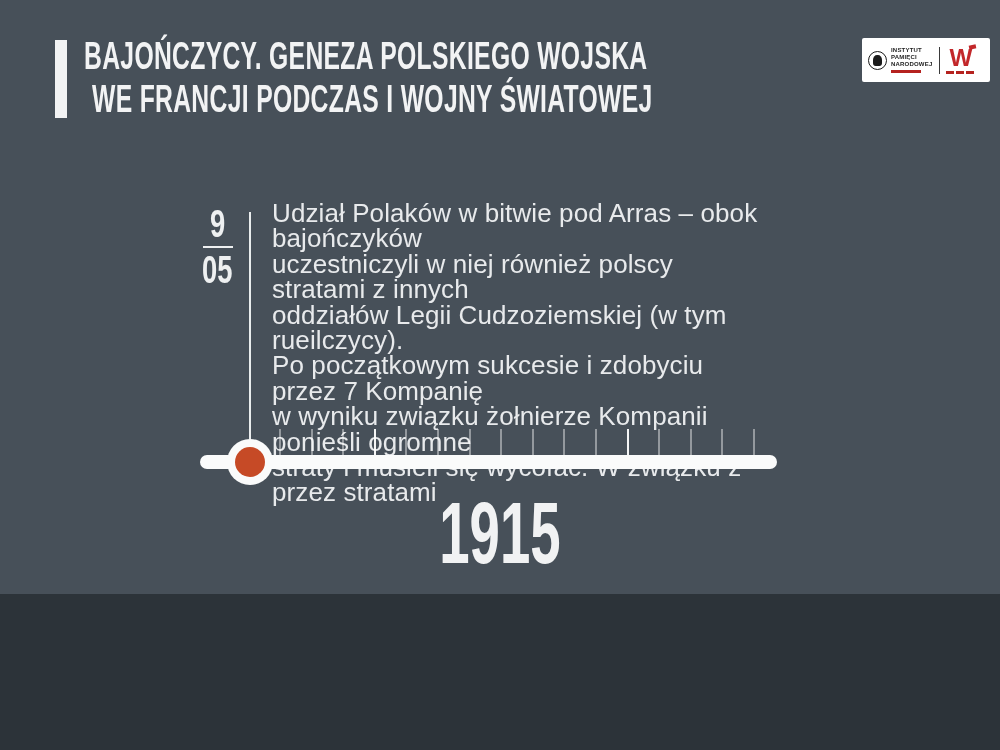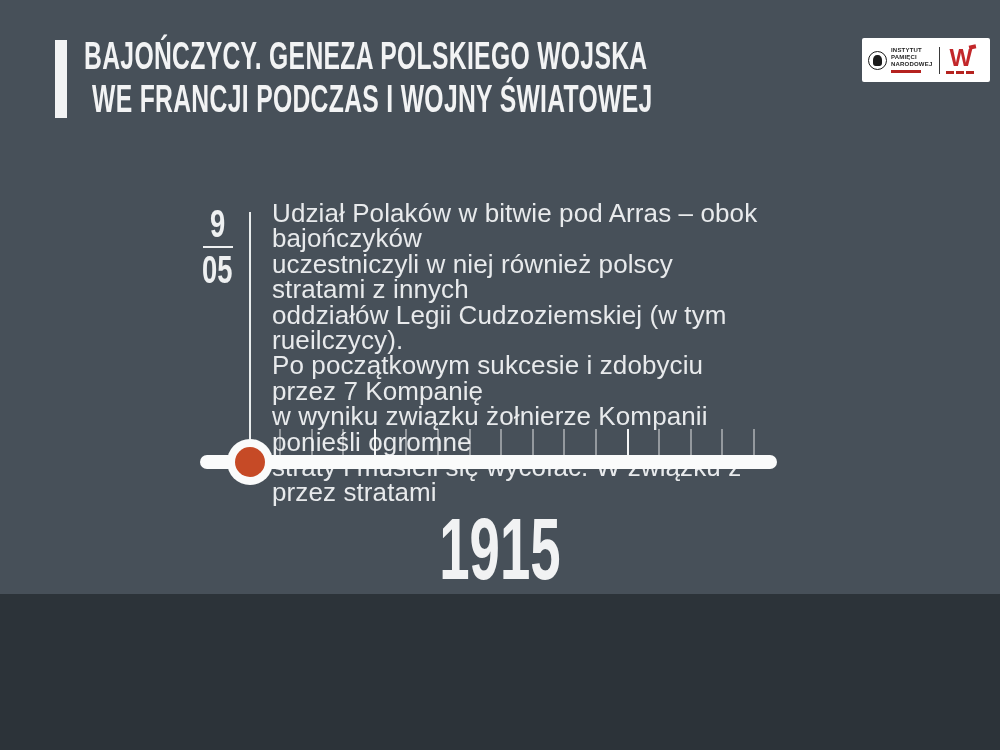--- a/index.html
+++ b/index.html
@@ -104,21 +104,21 @@
   }
   .marker-dot {
     position: absolute; left: 8px; top: 8px;
     width: 30px; height: 30px; border-radius: 50%; background: #c64a26;
   }
 
   
   .year {
     position: absolute; left: 0; top: 488px; width: 1000px;
     text-align: center; color: #f1f2f3;
-    font-size: 88px; line-height: 90px; font-weight: bold; margin-top: 16px;
+    font-size: 88px; line-height: 90px; font-weight: bold;
   }
   .year span { display: inline-block; transform: scaleX(0.62); transform-origin: center top; }
 </style>
 </head>
 <body>
 
 <div class="slide">
 
   <div class="accent-bar"></div>
   <div class="title-line l1">BAJOŃCZYCY. GENEZA POLSKIEGO WOJSKA</div>

